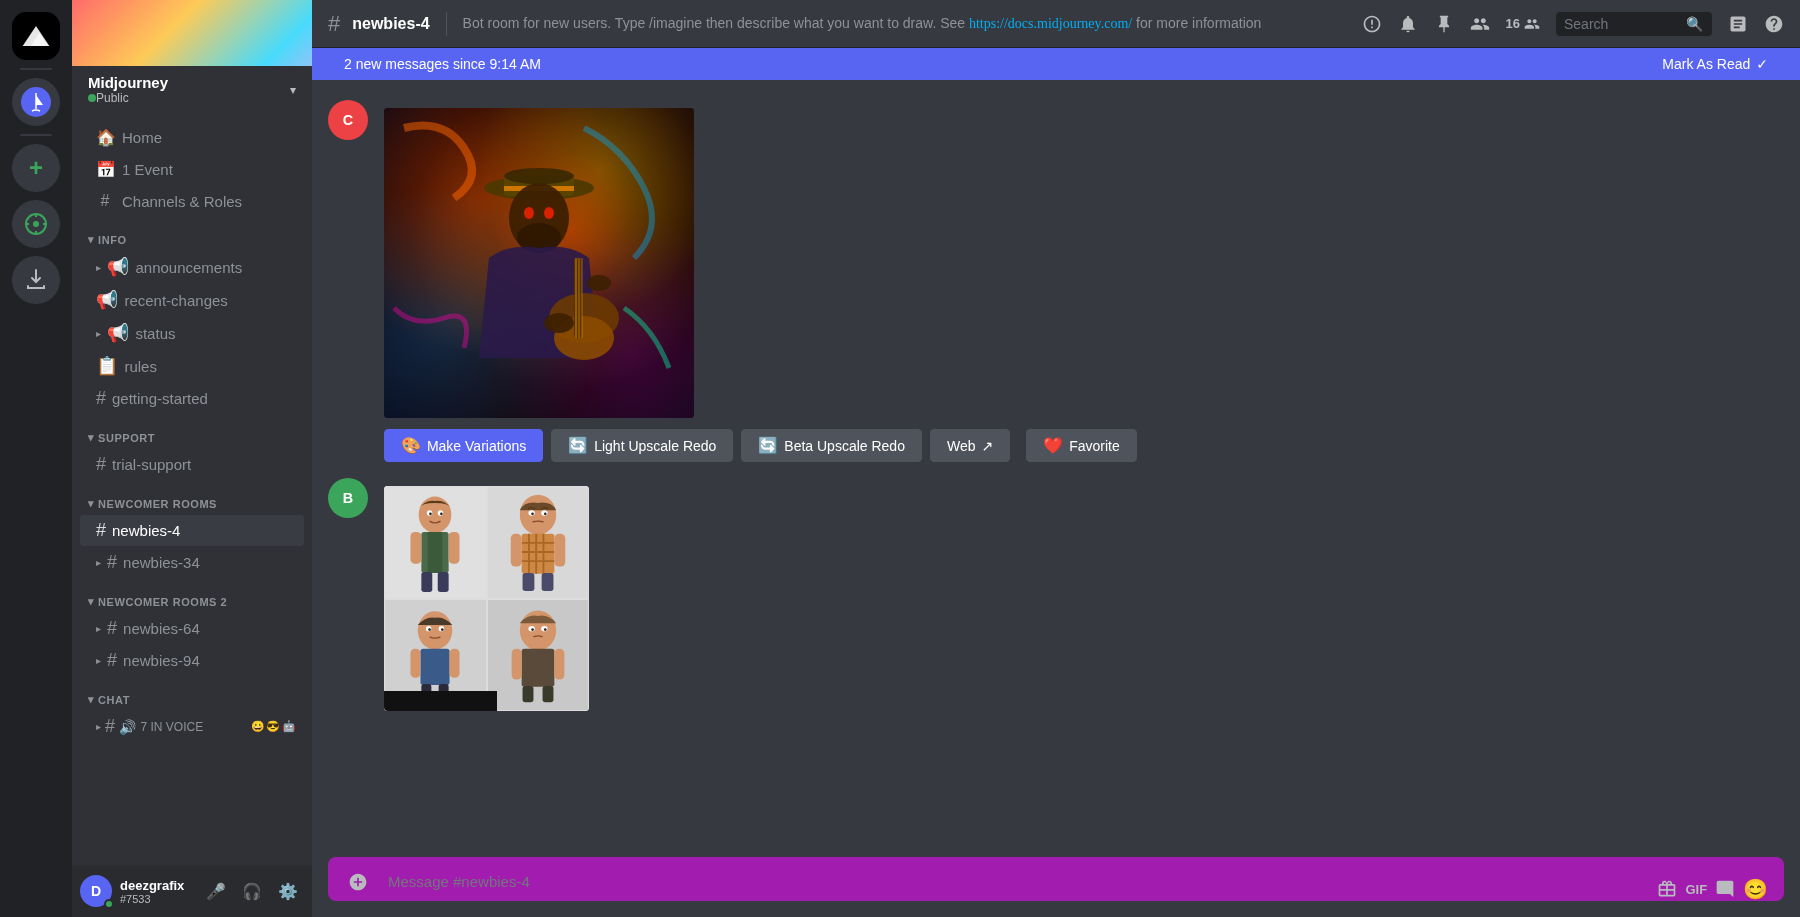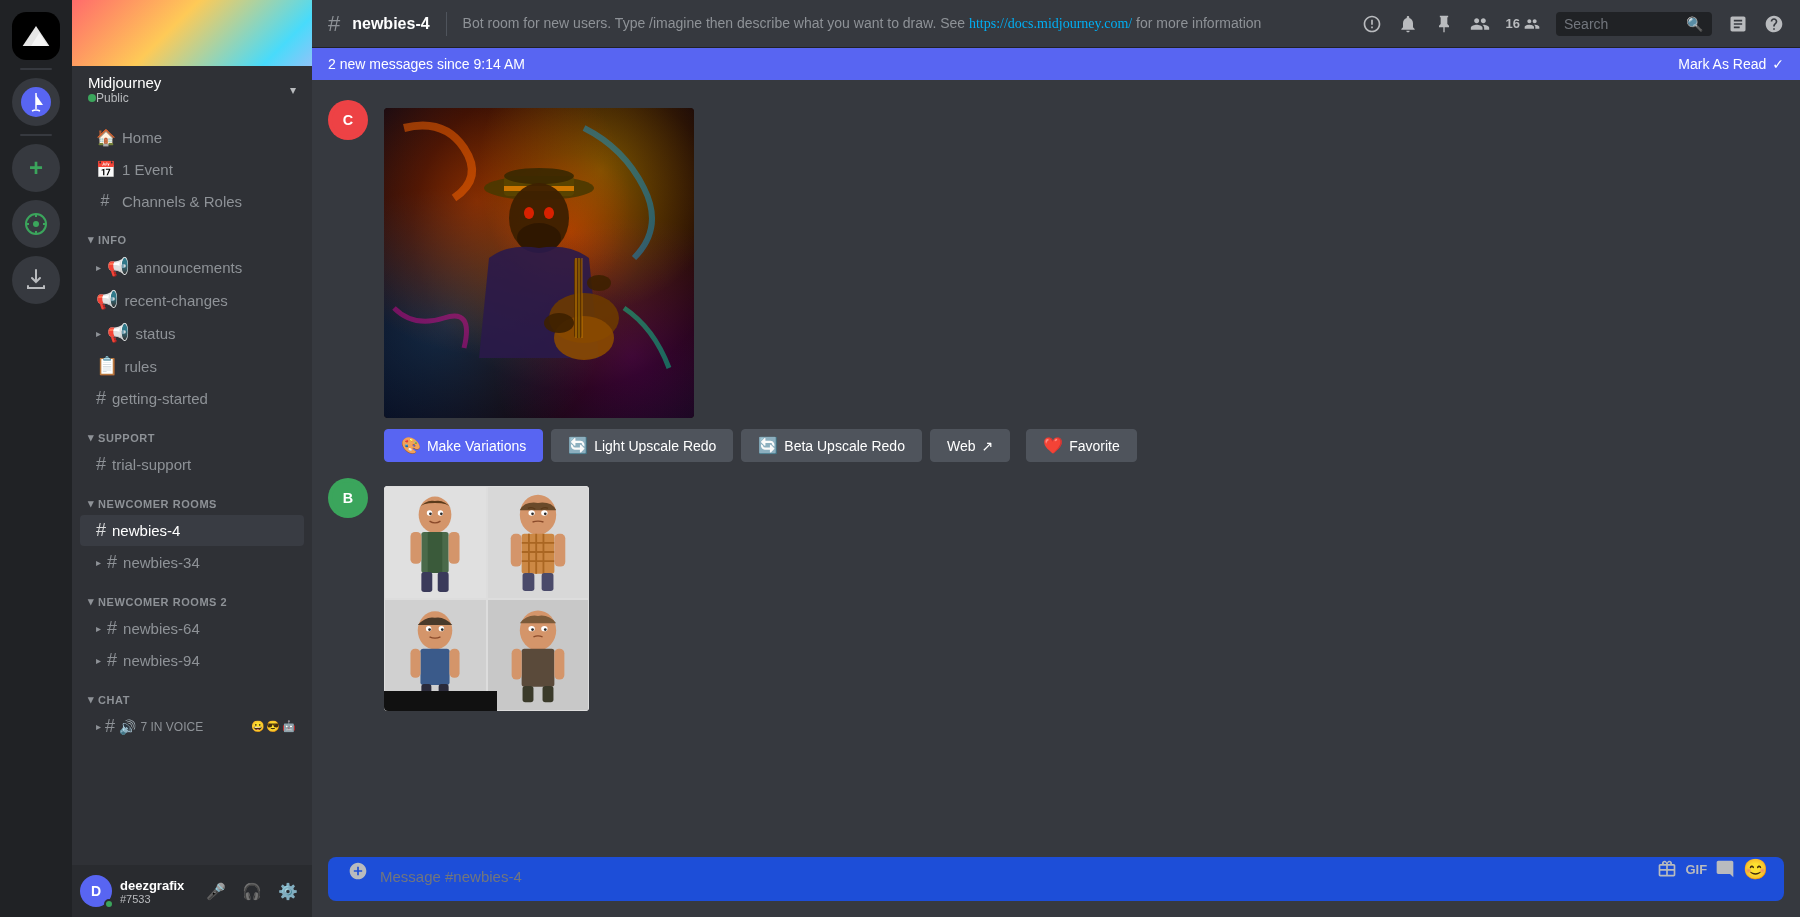--- a/index.html
+++ b/index.html
@@ -89,21 +89,21 @@
       bottom: 0;
       left: 0;
       right: 0;
       padding: 8px 16px;
       display: flex;
       align-items: center;
       justify-content: space-between;
       background: #2f3136;
     }
     .sidebar-server-name {
-      font-weight: 400;
+      font-weight: 700;
       color: #fff;
       font-size: 15px;
     }
     .sidebar-server-status {
       font-size: 12px;
       color: #b9bbbe;
       display: flex;
       align-items: center;
     }
     .status-dot {
@@ -267,21 +267,21 @@
       gap: 6px;
       width: 156px;
       cursor: pointer;
     }
     .search-bar-text { color: #72767d; font-size: 14px; flex: 1; }
     .search-icon { color: #72767d; font-size: 14px; }
 
     
     .notification-bar {
       background: #5865f2;
-      padding: 8px 16px;
+      padding: 8px 32px;
       display: flex;
       align-items: center;
       justify-content: space-between;
       font-size: 14px;
       flex-shrink: 0;
     }
     .notification-text { color: #fff; }
     .mark-as-read {
       color: #fff;
       font-size: 14px;
@@ -366,26 +366,26 @@
     .action-btn.primary { background: #5865f2; border-color: #5865f2; }
     .action-btn.favorite { background: #4f545c; }
     .action-btn-emoji { font-size: 16px; }
 
     
     .message-input-area {
       padding: 0 16px 16px;
       flex-shrink: 0;
     }
     .message-input-wrapper {
-      background: #1d4ed8;
+      background: #a21caf;
       border-radius: 8px;
       display: flex;
-      align-items: flex-start;
+      align-items: flex-end;
       padding: 0 16px;
-      gap: 8px;
+      gap: 16px;
       min-height: 44px;
     }
     .input-action-btn {
       color: #b9bbbe;
       font-size: 20px;
       cursor: pointer;
       padding: 4px;
       flex-shrink: 0;
     }
     .message-input {

